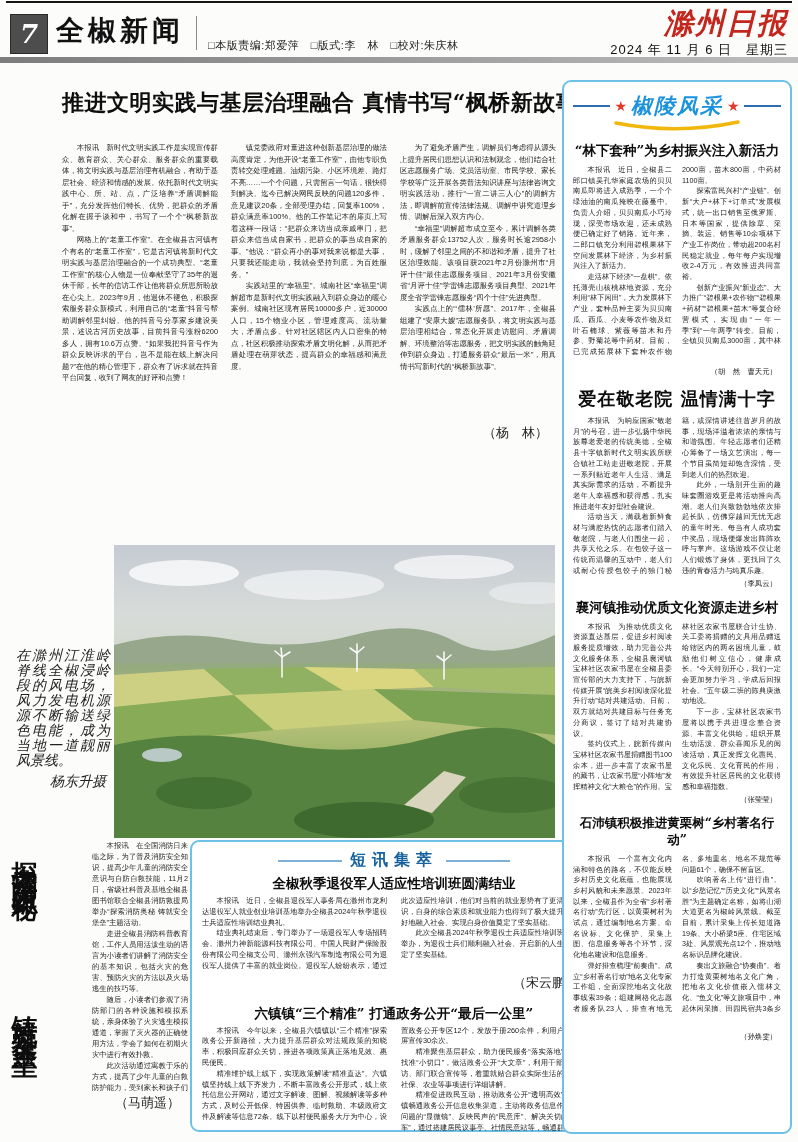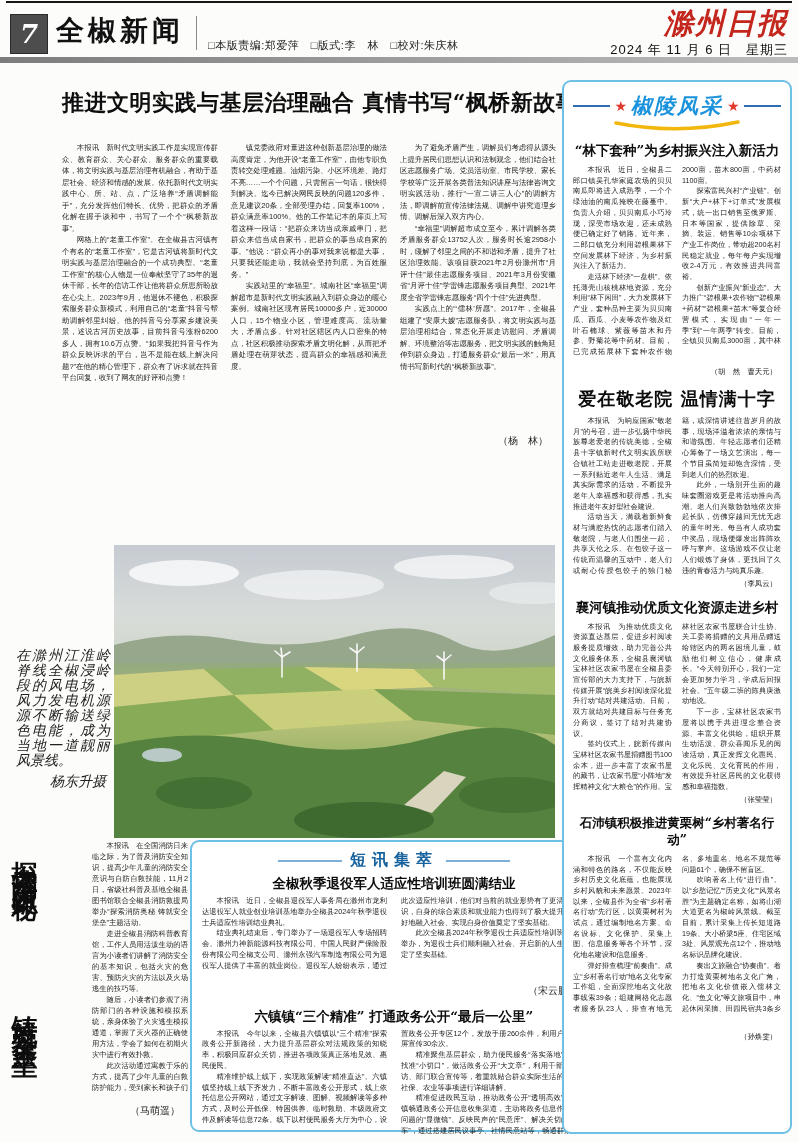--- a/index.html
+++ b/index.html
@@ -20,21 +20,21 @@
   .masthead .date{font-size:13px;color:#111;margin-top:3px;letter-spacing:1px;}
   .header-bar{position:absolute;left:0;right:0;top:57px;height:6px;
            background:linear-gradient(to right,#7c7c7c,#bdbdbd);}
   
   .main-article{position:absolute;left:62px;top:88px;width:494px;}
   .main-headline{font-family:"DejaVu Serif",serif;font-weight:900;font-size:22px;white-space:nowrap;
            text-align:center;color:#0e0e0e;letter-spacing:0.5px;}
   .main-body{margin-top:24px;height:280px;columns:3;column-gap:13px;overflow:hidden;
            font-size:7.4px;line-height:11.5px;text-align:justify;color:#1d1d1d;}
   .para{margin:0;text-indent:2em;}
-  .author-line{text-align:right;font-size:10px;margin-top:12px;padding-right:8px;color:#1d1d1d;}
+  .author-line{text-align:right;font-size:13px;margin-top:2px;padding-right:8px;color:#1d1d1d;}
   
   .photo-title{position:absolute;left:10px;top:548px;width:104px;font-family:"DejaVu Serif",serif;
            font-weight:900;color:#0d0d0d;}
   .photo-title .t1{font-size:23px;letter-spacing:0px;line-height:34px;}
   .photo-title .t2{font-size:25px;letter-spacing:9px;line-height:38px;}
   .photo-caption{position:absolute;left:16px;top:648px;width:94px;font-family:"DejaVu Serif",serif;
            font-style:italic;font-size:14px;line-height:15px;text-align:justify;color:#222;}
   .photo-credit{text-align:right;margin-top:6px;padding-right:4px;}
   .photo-frame{position:absolute;left:114px;top:545px;width:441px;height:293px;overflow:hidden;background:#9db26f;}
   

